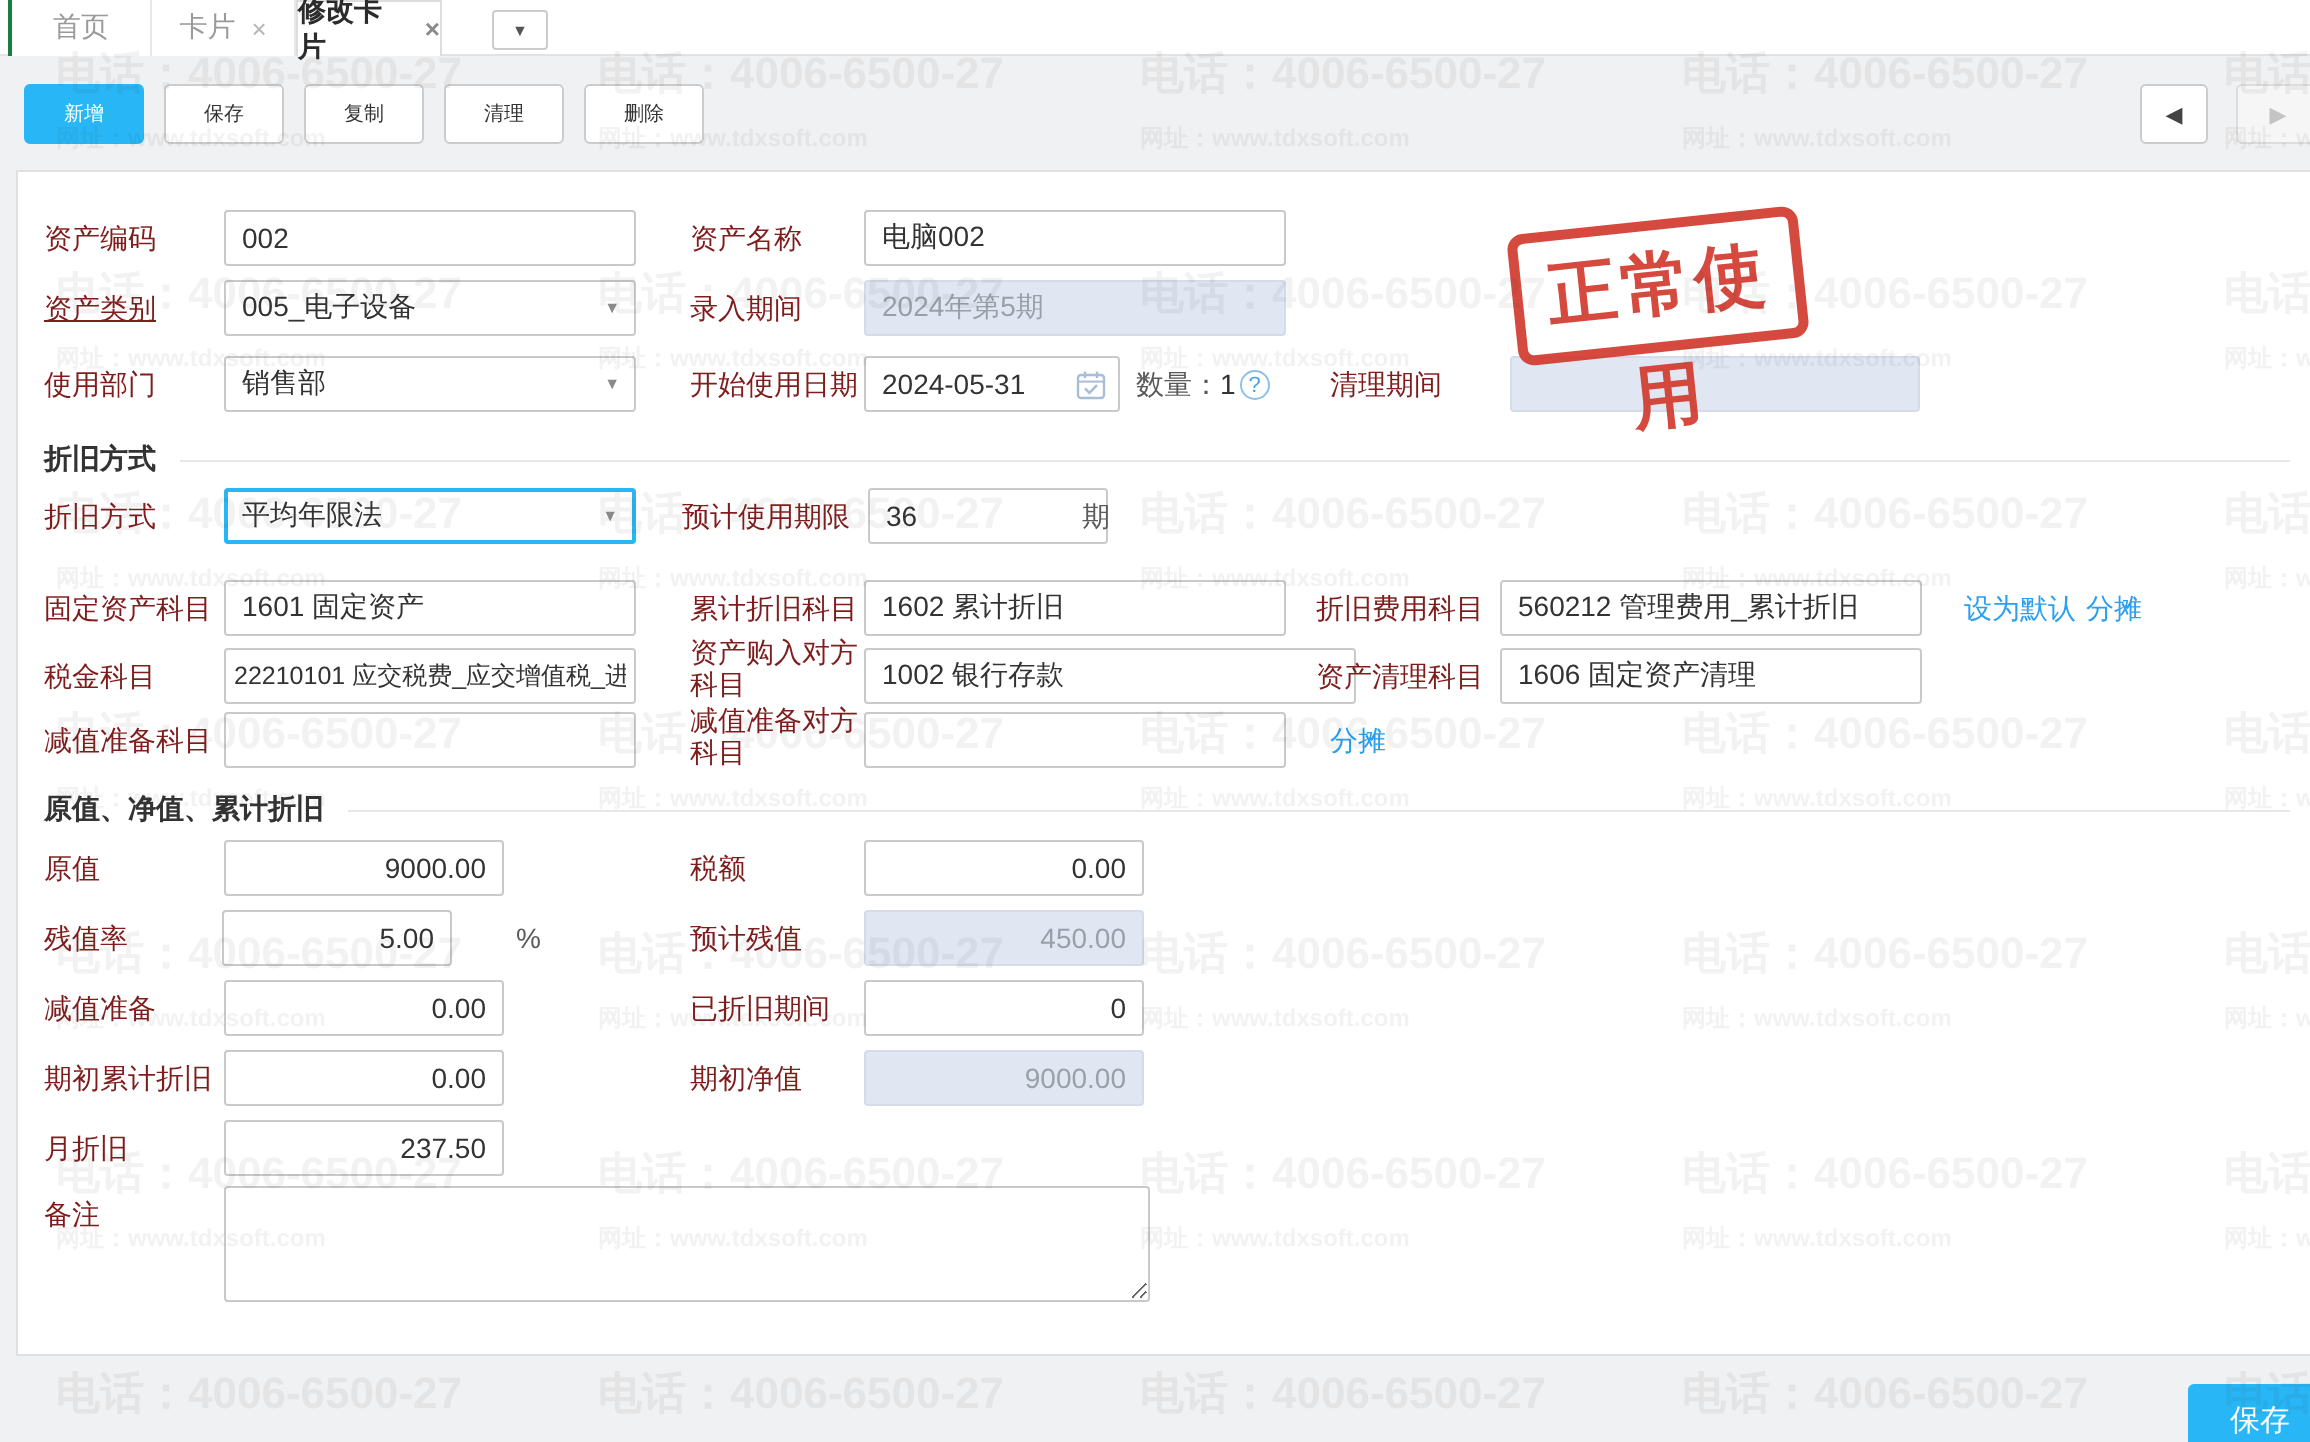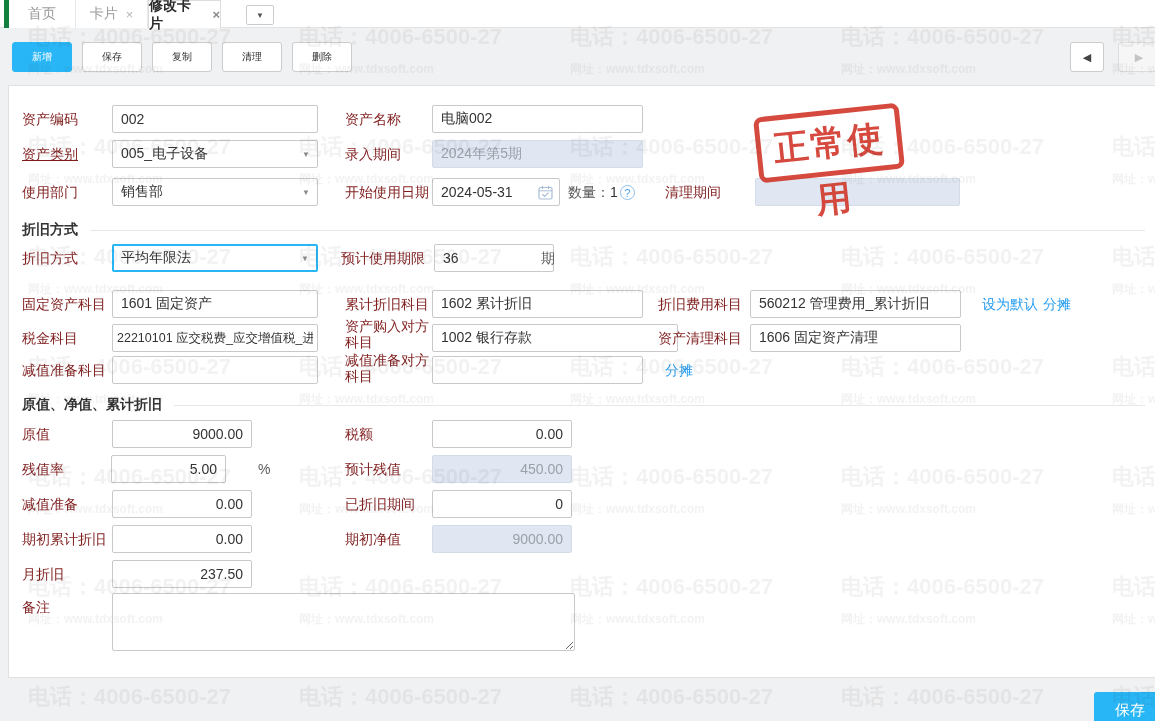--- a/index.html
+++ b/index.html
@@ -6,21 +6,21 @@
   body { font-family:"Liberation Sans","DejaVu Sans",sans-serif; }
   .screen { position:relative; width:1155px; height:721px; overflow:hidden;
             background:#f0f1f2; font-size:14px; color:#333; }
 
   
   .tabbar { position:absolute; left:0; top:0; width:100%; height:28px;
             background:#fff; border-bottom:1px solid #e2e2e2; }
   .tab { position:absolute; top:0; height:28px; display:flex; align-items:center;
          justify-content:center; gap:8px; color:#9a9a9a; font-size:14px;
          border-right:1px solid #e8e8e8; cursor:default; background:#fff; }
-  .tab.first { border-left:5px solid #15803d; }
+  .tab.first { border-left:2px solid #15803d; }
   .tab .x { color:#b5b5b5; font-size:13px; }
   .tab.active { color:#2b2b2b; font-weight:bold; border:1px solid #ddd; border-bottom:none; }
   .tab.active .x { color:#8a8a8a; }
   .tabmenu { position:absolute; left:246px; top:5px; width:28px; height:20px;
              border:1px solid #ccc; border-radius:2px; background:#fff; color:#555;
              font-size:8px; display:flex; align-items:center; justify-content:center; }
 
   
   .btn { position:absolute; top:42px; width:60px; height:30px; background:#fff;
          border:1px solid #ccc; border-radius:3px; font-size:10px; color:#333;

